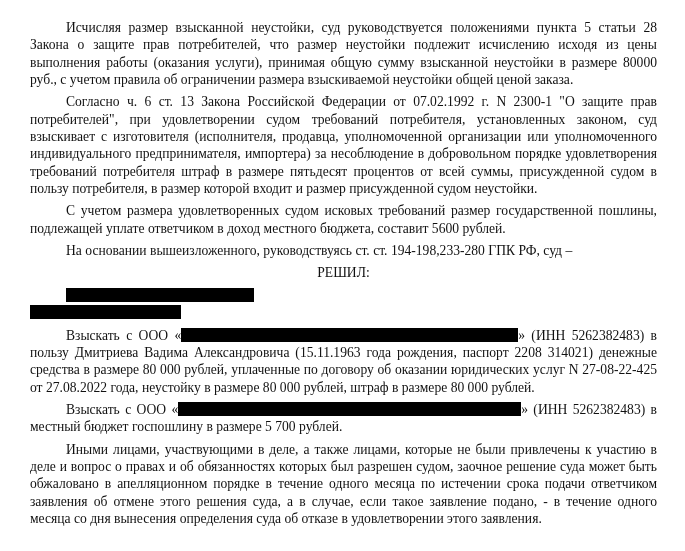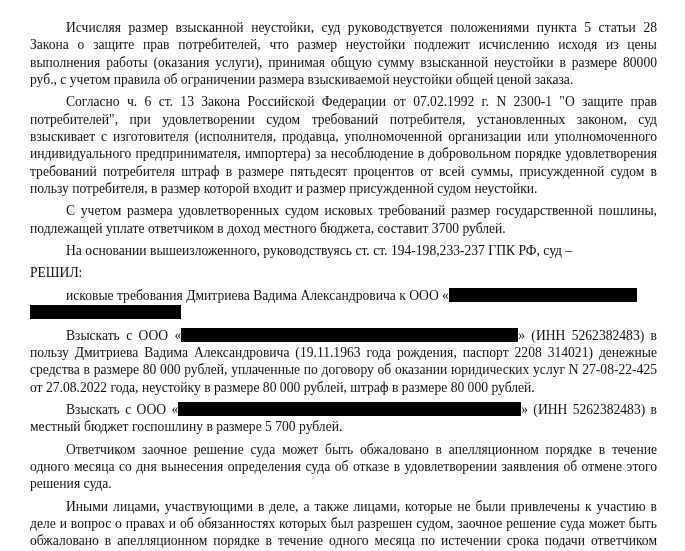--- a/index.html
+++ b/index.html
@@ -3,44 +3,43 @@
 <meta charset="utf-8">
 <style>
   html, body { margin:0; padding:0; background:#ffffff; }
   body { width:685px; height:551px; overflow:hidden; position:relative; }
   .page {
     position:absolute; left:25px; top:14px; width:637px;
     font-family:"Liberation Serif","DejaVu Serif",serif;
     font-size:13.6px; line-height:17.35px; color:#111;
   }
   .p { margin:5px; text-align:justify; text-indent:36px; }
-  .p.center { text-indent:0; }
+  .p.center { text-align:center; text-indent:0; }
   .redact { display:inline-block; background:#000; height:14px; vertical-align:-2px; }
 </style>
 </head>
 <body>
 
 <div class="page">
   <p class="p">Исчисляя размер взысканной неустойки, суд руководствуется положениями пункта 5 статьи 28 Закона о защите прав потребителей, что размер неустойки подлежит исчислению исходя из цены выполнения работы (оказания услуги), принимая общую сумму взысканной неустойки в размере 80000 руб., с учетом правила об ограничении размера взыскиваемой неустойки общей ценой заказа.</p>
   <p class="p">Согласно ч. 6 ст. 13 Закона Российской Федерации от 07.02.1992 г. N 2300-1 "О защите прав потребителей", при удовлетворении судом требований потребителя, установленных законом, суд взыскивает с изготовителя (исполнителя, продавца, уполномоченной организации или уполномоченного индивидуального предпринимателя, импортера) за несоблюдение в добровольном порядке удовлетворения требований потребителя штраф в размере пятьдесят процентов от всей суммы, присужденной судом в пользу потребителя, в размер которой входит и размер присужденной судом неустойки.</p>
-  <p class="p">С учетом размера удовлетворенных судом исковых требований размер государственной пошлины, подлежащей уплате ответчиком в доход местного бюджета, составит 3700 рублей.</p>
-  <p class="p center" style="text-align:left;text-indent:36px;">На основании вышеизложенного, руководствуясь ст. ст. 194-198,233-237  ГПК РФ, суд –</p>
+  <p class="p">С учетом размера удовлетворенных судом исковых требований размер государственной пошлины, подлежащей уплате ответчиком в доход местного бюджета, составит 5600 рублей.</p>
+  <p class="p center" style="text-align:left;text-indent:36px;">На основании вышеизложенного, руководствуясь ст. ст. 194-198,233-280  ГПК РФ, суд –</p>
   <p class="p center">РЕШИЛ:</p>
 
   <p class="p" style="text-indent:36px;">
-    <span>исковые требования Дмитриева Вадима Александровича к  ООО «</span><span class="redact" style="width:188px;"></span><br>
+    <span class="redact" style="width:188px;"></span><br>
     <span class="redact" style="width:151px;margin-left:0;text-indent:0;"></span>
   </p>
 
   <p class="p">
     <span>Взыскать с ООО «</span><span class="redact" style="width:337px;"></span><span>» (ИНН 5262382483) в</span>
-    <span>пользу Дмитриева Вадима Александровича (19.11.1963 года рождения, паспорт 2208 314021) денежные средства в размере 80 000 рублей, уплаченные по договору об оказании юридических услуг N 27-08-22-425 от 27.08.2022 года, неустойку в размере 80 000 рублей, штраф в размере 80 000 рублей.</span>
+    <span>пользу Дмитриева Вадима Александровича (15.11.1963 года рождения, паспорт 2208 314021) денежные средства в размере 80 000 рублей, уплаченные по договору об оказании юридических услуг N 27-08-22-425 от 27.08.2022 года, неустойку в размере 80 000 рублей, штраф в размере 80 000 рублей.</span>
   </p>
 
   <p class="p">
     <span>Взыскать с ООО «</span><span class="redact" style="width:343px;"></span><span>» (ИНН 5262382483) в</span>
     <span>местный бюджет госпошлину в размере 5 700 рублей.</span>
   </p>
 
-  <p class="p">Ответчиком заочное решение суда может быть обжаловано в апелляционном порядке в течение одного месяца со дня вынесения определения суда об отказе в удовлетворении заявления об отмене этого решения суда.</p>
   <p class="p">Иными лицами, участвующими в деле, а также лицами, которые не были привлечены к участию в деле и вопрос о правах и об обязанностях которых был разрешен судом, заочное решение суда может быть обжаловано в апелляционном порядке в течение одного месяца по истечении срока подачи ответчиком заявления об отмене этого решения суда, а в случае, если такое заявление подано, - в течение одного месяца со дня вынесения определения суда об отказе в удовлетворении этого заявления.</p>
 
 </div>
 
 </body></html>

